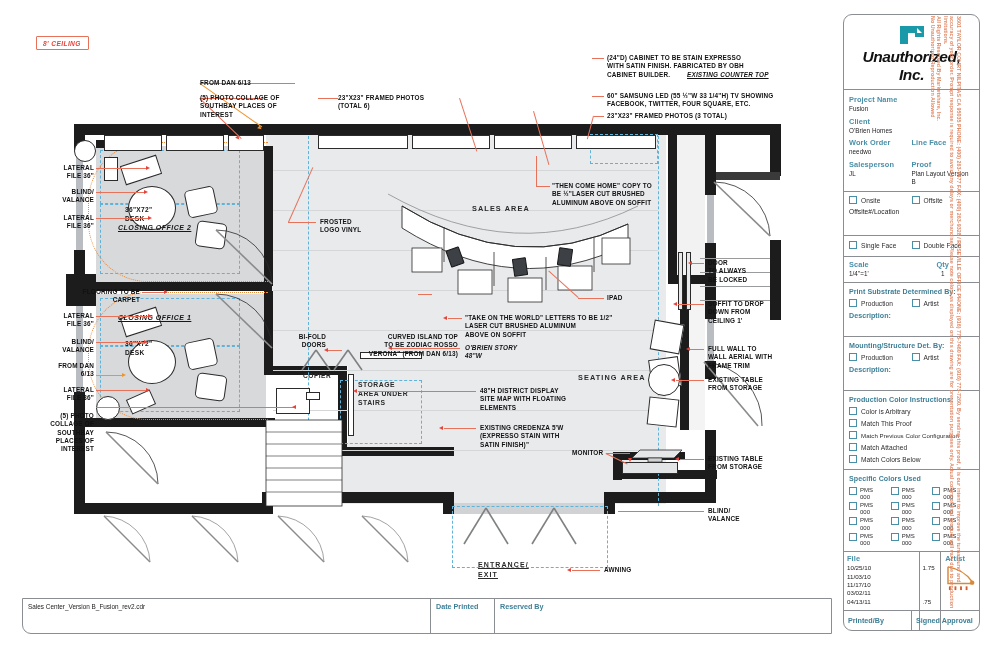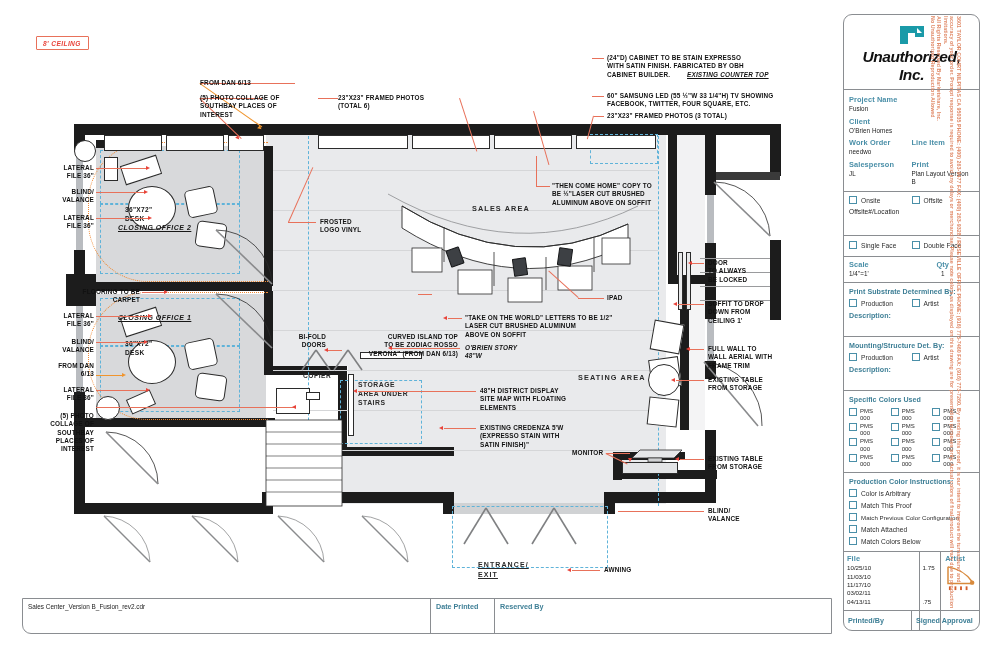--- a/index.html
+++ b/index.html
@@ -633,31 +633,31 @@
       <span class="tb-lbl">Project Name</span>
       <span class="tb-val">Fusion</span>
       <span class="tb-lbl" style="margin-top:3px;">Client</span>
       <span class="tb-val">O'Brien Homes</span>
       <div class="tb-row" style="margin-top:3px;">
         <div>
           <span class="tb-lbl">Work Order</span>
           <span class="tb-val">needwo</span>
         </div>
         <div>
-          <span class="tb-lbl">Line Item</span>
+          <span class="tb-lbl">Line Face</span>
           <span class="tb-val"></span>
         </div>
       </div>
       <div class="tb-row" style="margin-top:3px;">
         <div>
           <span class="tb-lbl">Salesperson</span>
           <span class="tb-val">JL</span>
         </div>
         <div>
-          <span class="tb-lbl">Print</span>
+          <span class="tb-lbl">Proof</span>
           <span class="tb-val">Plan Layout Version B</span>
         </div>
       </div>
     </div>
 
     <div class="tb-sec" style="min-height:44px;">
       <div class="tb-row">
         <div>
             <span class="cbline"><span class="cb"></span><span>Onsite</span></span>
           </div>
@@ -712,80 +712,80 @@
             <span class="cbline"><span class="cb"></span><span>Production</span></span>
           </div>
         <div>
             <span class="cbline"><span class="cb"></span><span>Artist</span></span>
           </div>
       </div>
       <span class="cbline blue">Description:</span>
     </div>
 
     <div class="tb-sec" style="padding-top:3px;padding-bottom:3px;">
-      <span class="cbline blue" style="margin-bottom:2px;">Specific Colors Used</span>
-      <div class="pms-grid">
-        <div class="pms-cell">
-            <span class="cb"></span>
-            <span class="pms-txt"><span>PMS</span><br><span>000</span></span>
-          </div>
-        <div class="pms-cell">
-            <span class="cb"></span>
-            <span class="pms-txt"><span>PMS</span><br><span>000</span></span>
-          </div>
-        <div class="pms-cell">
-            <span class="cb"></span>
-            <span class="pms-txt"><span>PMS</span><br><span>000</span></span>
-          </div>
-        <div class="pms-cell">
-            <span class="cb"></span>
-            <span class="pms-txt"><span>PMS</span><br><span>000</span></span>
-          </div>
-        <div class="pms-cell">
-            <span class="cb"></span>
-            <span class="pms-txt"><span>PMS</span><br><span>000</span></span>
-          </div>
-        <div class="pms-cell">
-            <span class="cb"></span>
-            <span class="pms-txt"><span>PMS</span><br><span>000</span></span>
-          </div>
-        <div class="pms-cell">
-            <span class="cb"></span>
-            <span class="pms-txt"><span>PMS</span><br><span>000</span></span>
-          </div>
-        <div class="pms-cell">
-            <span class="cb"></span>
-            <span class="pms-txt"><span>PMS</span><br><span>000</span></span>
-          </div>
-        <div class="pms-cell">
-            <span class="cb"></span>
-            <span class="pms-txt"><span>PMS</span><br><span>000</span></span>
-          </div>
-        <div class="pms-cell">
-            <span class="cb"></span>
-            <span class="pms-txt"><span>PMS</span><br><span>000</span></span>
-          </div>
-        <div class="pms-cell">
-            <span class="cb"></span>
-            <span class="pms-txt"><span>PMS</span><br><span>000</span></span>
-          </div>
-        <div class="pms-cell">
-            <span class="cb"></span>
-            <span class="pms-txt"><span>PMS</span><br><span>000</span></span>
-          </div>
-      </div>
-    </div>
-
-    <div class="tb-sec" style="padding-top:3px;padding-bottom:3px;">
       <span class="cbline blue">Production Color Instructions:</span>
       <span class="cbline"><span class="cb"></span><span>Color is Arbitrary</span></span>
       <span class="cbline"><span class="cb"></span><span>Match This Proof</span></span>
       <span class="cbline" style="font-size:6.1px;"><span class="cb"></span><span>Match Previous Color Configuration</span></span>
       <span class="cbline"><span class="cb"></span><span>Match Attached</span></span>
       <span class="cbline"><span class="cb"></span><span>Match Colors Below</span></span>
+    </div>
+
+    <div class="tb-sec" style="padding-top:3px;padding-bottom:3px;">
+      <span class="cbline blue" style="margin-bottom:2px;">Specific Colors Used</span>
+      <div class="pms-grid">
+        <div class="pms-cell">
+            <span class="cb"></span>
+            <span class="pms-txt"><span>PMS</span><br><span>000</span></span>
+          </div>
+        <div class="pms-cell">
+            <span class="cb"></span>
+            <span class="pms-txt"><span>PMS</span><br><span>000</span></span>
+          </div>
+        <div class="pms-cell">
+            <span class="cb"></span>
+            <span class="pms-txt"><span>PMS</span><br><span>000</span></span>
+          </div>
+        <div class="pms-cell">
+            <span class="cb"></span>
+            <span class="pms-txt"><span>PMS</span><br><span>000</span></span>
+          </div>
+        <div class="pms-cell">
+            <span class="cb"></span>
+            <span class="pms-txt"><span>PMS</span><br><span>000</span></span>
+          </div>
+        <div class="pms-cell">
+            <span class="cb"></span>
+            <span class="pms-txt"><span>PMS</span><br><span>000</span></span>
+          </div>
+        <div class="pms-cell">
+            <span class="cb"></span>
+            <span class="pms-txt"><span>PMS</span><br><span>000</span></span>
+          </div>
+        <div class="pms-cell">
+            <span class="cb"></span>
+            <span class="pms-txt"><span>PMS</span><br><span>000</span></span>
+          </div>
+        <div class="pms-cell">
+            <span class="cb"></span>
+            <span class="pms-txt"><span>PMS</span><br><span>000</span></span>
+          </div>
+        <div class="pms-cell">
+            <span class="cb"></span>
+            <span class="pms-txt"><span>PMS</span><br><span>000</span></span>
+          </div>
+        <div class="pms-cell">
+            <span class="cb"></span>
+            <span class="pms-txt"><span>PMS</span><br><span>000</span></span>
+          </div>
+        <div class="pms-cell">
+            <span class="cb"></span>
+            <span class="pms-txt"><span>PMS</span><br><span>000</span></span>
+          </div>
+      </div>
     </div>
 
     <div id="date-artist">
       <div id="date-col">
         <span class="tb-lbl">File</span>
         <div class="dlist" style="white-space:pre-line;">10/25/10
 11/03/10
 11/17/10
 03/02/11
 04/13/11</div>

